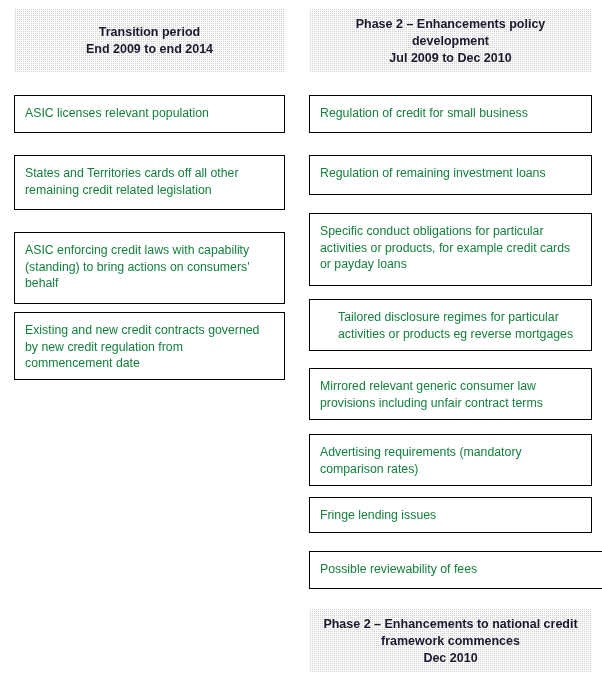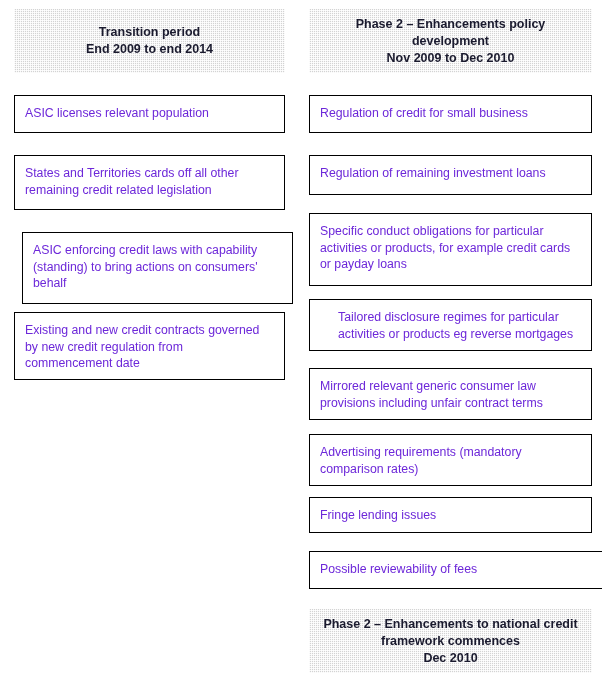--- a/index.html
+++ b/index.html
@@ -56,21 +56,21 @@
 
   
   .node {
     position: absolute;
     box-sizing: border-box;
     background: #ffffff;
     border: 1.6px solid #000000;
     display: flex;
     align-items: flex-start;
     padding: 9px 10px 6px 10px;
-    color: #6d28d9;
+    color: #15803d;
     font-size: 12.3px;
     line-height: 16.5px;
   }
   .node .node-text { white-space: pre-line; display: block; }
 </style>
 </head>
 <body>
 
 <div class="canvas">
 
@@ -83,40 +83,40 @@
 
     <div class="node" style="left:0; top:95px; width:271px; height:38px;">
       <span class="node-text">ASIC licenses relevant population</span>
     </div>
 
     <div class="node" style="left:0; top:155px; width:271px; height:55px;">
       <span class="node-text">States and Territories cards off all other
 remaining credit related legislation</span>
     </div>
 
-    <div class="node" style="left:8px; top:232px; width:271px; height:72px;">
+    <div class="node" style="left:0; top:232px; width:271px; height:72px;">
       <span class="node-text">ASIC enforcing credit laws with capability
 (standing) to bring actions on consumers'
 behalf</span>
     </div>
 
     <div class="node" style="left:0; top:312px; width:271px; height:68px;">
       <span class="node-text">Existing and new credit contracts governed
 by new credit regulation from
 commencement date</span>
     </div>
 
   </div>
 
   <div class="col col-right">
 
     <div class="panel" style="left:0; top:9px; width:283px; height:64px;">
       <span class="panel-text">Phase 2 – Enhancements policy
 development
-Nov 2009 to Dec 2010</span>
+Jul 2009 to Dec 2010</span>
     </div>
 
     <div class="node" style="left:0; top:95px; width:283px; height:38px;">
       <span class="node-text">Regulation of credit for small business</span>
     </div>
 
     <div class="node" style="left:0; top:155px; width:283px; height:40px;">
       <span class="node-text">Regulation of remaining investment loans</span>
     </div>
 

